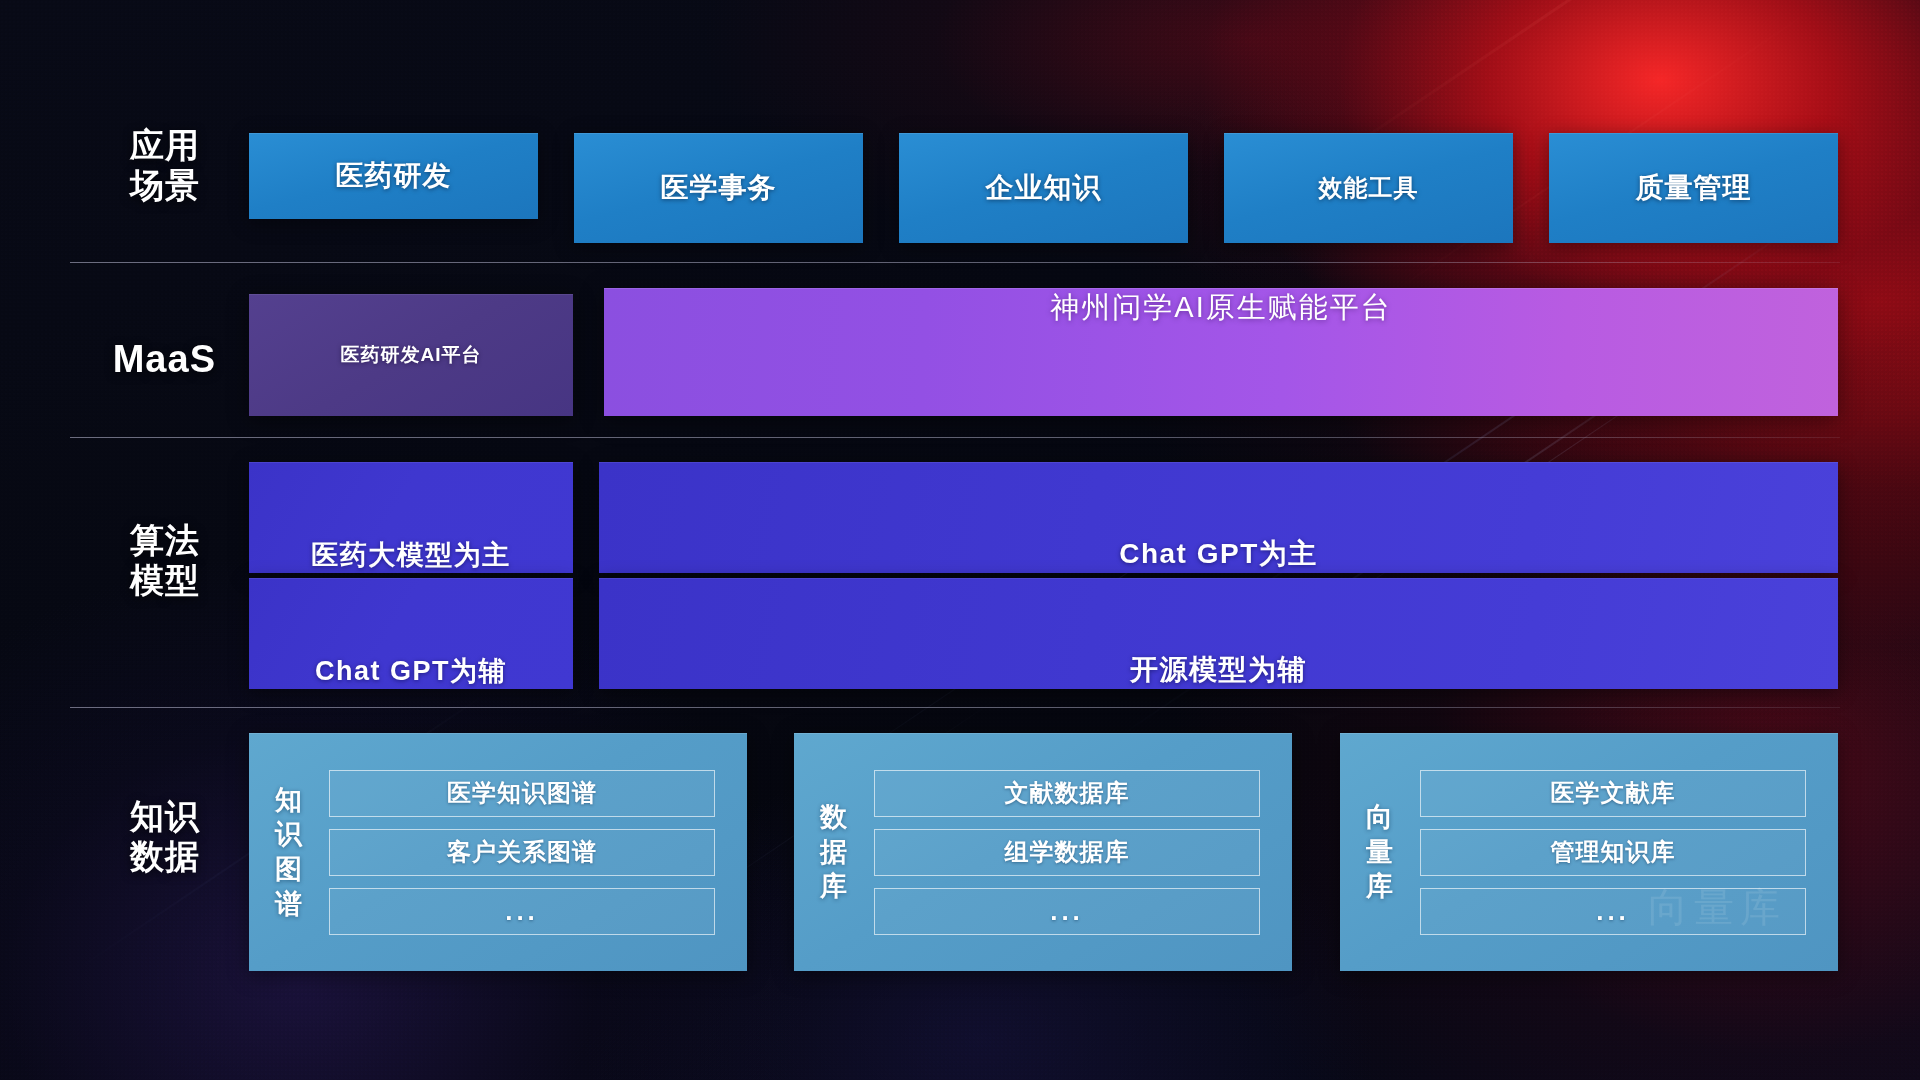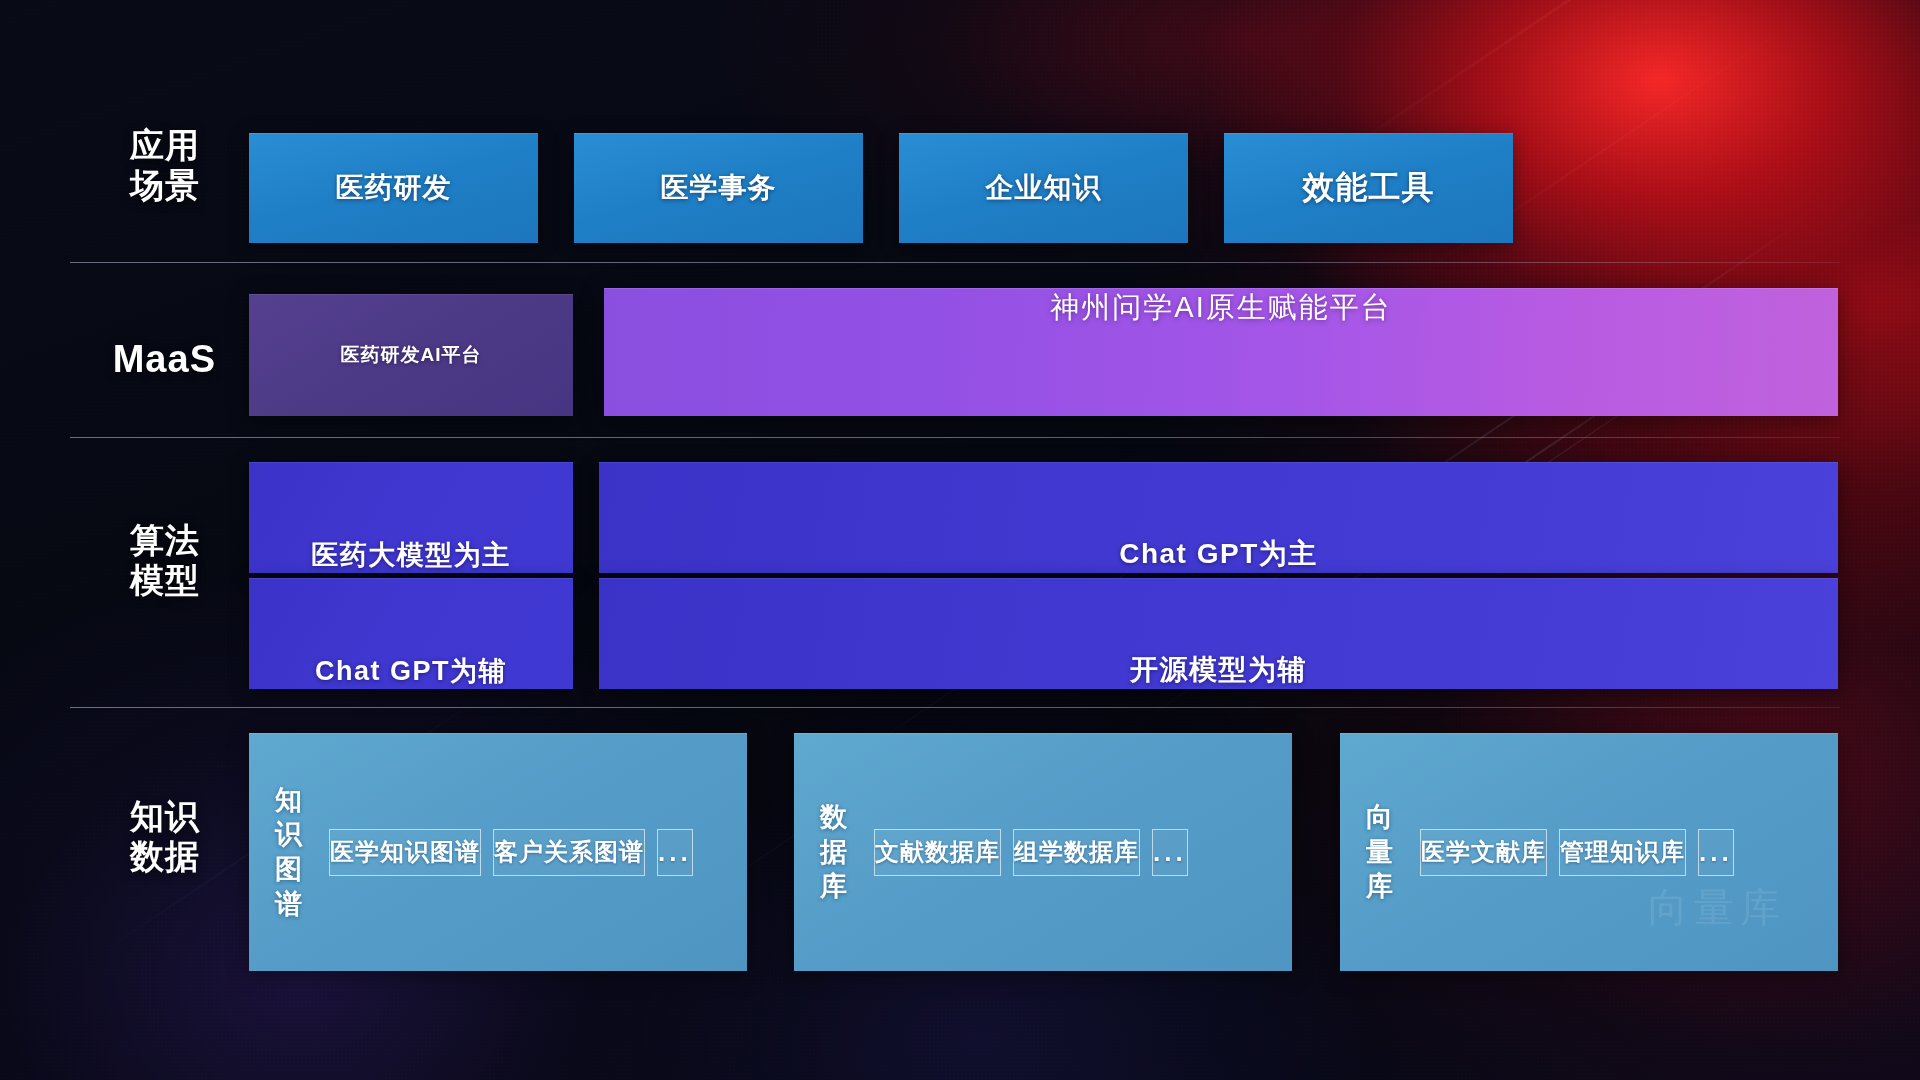--- a/index.html
+++ b/index.html
@@ -117,21 +117,21 @@
     flex:0 0 80px;
     color:#ffffff;font-weight:700;
     font-size:27px;line-height:1.28;
     text-align:center;
     letter-spacing:1px;
     text-shadow:0 1px 4px rgba(0,30,60,.45);
     white-space:pre-line;
   }
   .kpanel-items{
     flex:1 1 auto;
-    display:flex;
+    display:flex;flex-direction:column;
     gap:12px;
     padding-right:32px;
   }
   .kitem{
     border:1px solid rgba(255,255,255,.62);
     height:45px;
     display:flex;align-items:center;justify-content:center;
     color:#ffffff;font-weight:700;font-size:24px;
     letter-spacing:1px;
     text-shadow:0 1px 3px rgba(0,30,60,.40);
@@ -161,31 +161,34 @@
   <div class="streak red" style="left:1380px;top:300px;width:540px;height:2px;opacity:.32;"></div>
   <div class="streak" style="left:60px;top:980px;width:520px;height:2px;opacity:.22;"></div>
   <div class="streak" style="left:520px;top:1020px;width:600px;height:1px;opacity:.18;"></div>
 </div>
 
 <div id="content">
 
   <div class="row-label" style="left:70px;top:125px;width:130px;font-size:34px;">应用
 场景</div>
 
-  <div class="scenario" style="left:249px;top:133px;width:289px;height:110px;font-size:28px;">
+  <div class="scenario" style="left:249px;top:133px;width:289px;height:86px;font-size:28px;">
     <span>医药研发</span>
   </div>
   <div class="scenario" style="left:574px;top:133px;width:289px;height:110px;font-size:28px;">
     <span>医学事务</span>
   </div>
   <div class="scenario" style="left:899px;top:133px;width:289px;height:110px;font-size:28px;">
     <span>企业知识</span>
   </div>
-  <div class="scenario" style="left:1224px;top:133px;width:289px;height:110px;font-size:32px;align-items:center;">
+  <div class="scenario" style="left:1224px;top:133px;width:289px;height:110px;font-size:24px;align-items:center;">
     <span>效能工具</span>
+  </div>
+  <div class="scenario" style="left:1549px;top:133px;width:289px;height:110px;font-size:28px;">
+    <span>质量管理</span>
   </div>
 
   <div class="divider" style="left:70px;top:262px;width:1770px;"></div>
 
   <div class="row-label" style="left:70px;top:337px;width:146px;font-size:38px;">MaaS</div>
 
   <div class="maas-left" style="left:249px;top:294px;width:324px;height:122px;font-size:19px;">
     <span>医药研发AI平台</span>
   </div>
 

